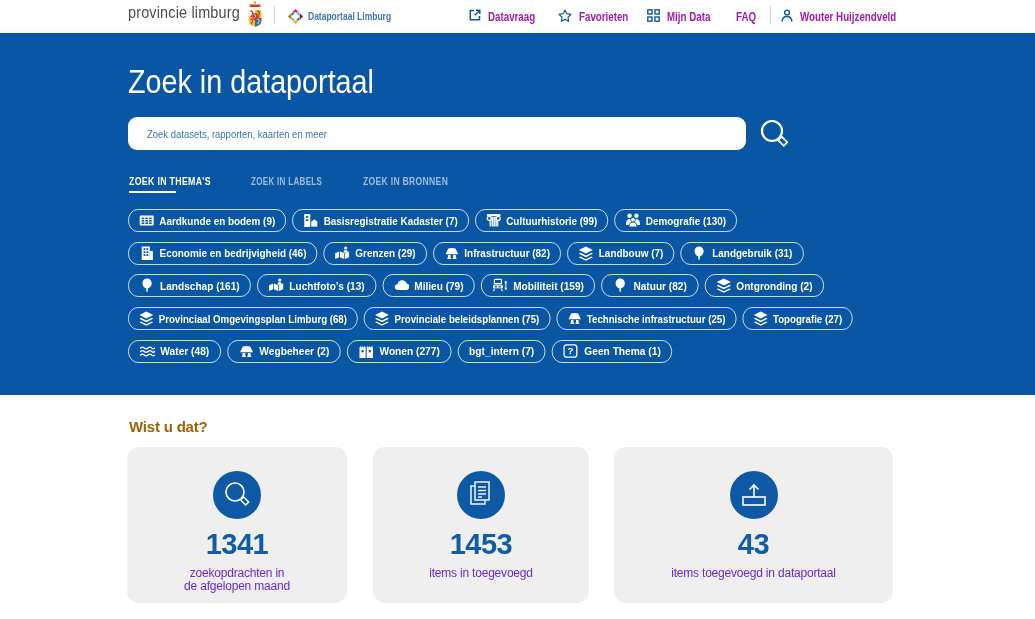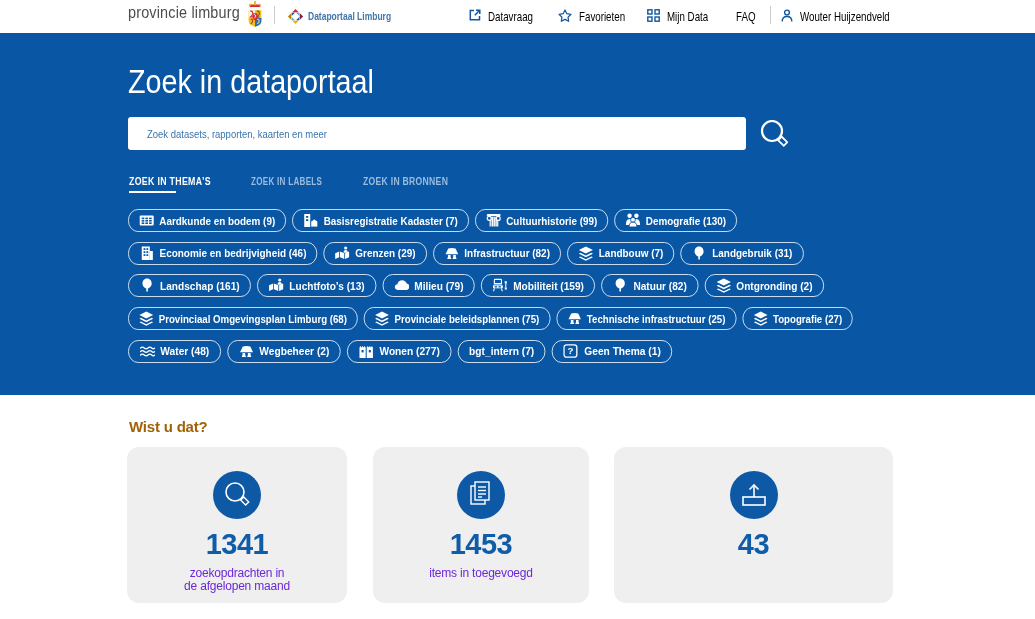--- a/index.html
+++ b/index.html
@@ -1,26 +1,26 @@
 <!DOCTYPE html>
 <html><head>
 <meta charset="utf-8">
 <style>
 * { margin:0; padding:0; box-sizing:border-box; }
 body { width:1035px; height:619px; overflow:hidden; font-family:"Liberation Sans",sans-serif; background:#fff; position:relative; }
 .hdr { position:absolute; left:0; top:0; width:1035px; height:33px; background:#fff; }
 .brand { position:absolute; left:128px; top:2.7px; font-size:17px; line-height:1.15; color:#4d4d4d; letter-spacing:0.2px; display:inline-block; transform:scaleX(0.848); transform-origin:0 0; }
 .hdiv { position:absolute; top:6px; width:1px; height:18px; background:#ccc; }
 .dpl { position:absolute; left:308px; top:11px; font-size:10px; line-height:1.15; font-weight:bold; color:#3f76ab; display:inline-block; transform:scaleX(0.85); transform-origin:0 0; }
-.nav { position:absolute; top:0; height:33px; display:flex; align-items:center; color:#000000; font-size:13px; font-weight:normal; }
+.nav { position:absolute; top:0; height:33px; display:flex; align-items:center; color:#a21caf; font-size:13px; font-weight:bold; }
 .nav svg { position:relative; top:-1.5px; }
 .nav span.lbl { margin-left:7px; display:inline-block; transform:scaleX(0.75); transform-origin:0 50%; white-space:nowrap; position:relative; top:-0.5px; }
 .hero { position:absolute; left:0; top:33px; width:1035px; height:362px; background:#0856a4; }
 .h1 { position:absolute; left:128px; top:64px; font-size:34px; line-height:1; color:#fff; font-weight:normal; display:inline-block; transform:scaleX(0.845); transform-origin:0 0; }
-.sbox { position:absolute; left:128px; top:117px; width:618px; height:33px; background:#fff; border-radius:3px; }
+.sbox { position:absolute; left:128px; top:117px; width:618px; height:33px; background:#fff; border-radius:9px; }
 .sph { position:absolute; left:19px; top:11px; font-size:11px; color:#3a74ad; display:inline-block; transform:scaleX(0.863); transform-origin:0 0; white-space:nowrap; }
 .tab { position:absolute; top:175px; font-size:11.5px; font-weight:bold; letter-spacing:0.4px; transform-origin:0 0; white-space:nowrap; }
 .tab.on { color:#fff; }
 .tab.off { color:#9dbcdd; }
 .tabu { position:absolute; left:129px; top:190.8px; width:47px; height:2px; background:#fff; }
 .prow { position:absolute; display:flex; gap:7px; left:128px; transform-origin:0 0; }
 .pill { height:23px; border:1px solid rgba(255,255,255,0.85); border-radius:12px; display:flex; align-items:center; padding:0 12px; color:#fff; font-size:11.5px; font-weight:bold; white-space:nowrap; }
 .pill svg { margin-right:6px; }
 .low { position:absolute; left:0; top:395px; width:1035px; height:224px; background:#fff; }
 .wud { position:absolute; left:129px; top:22.5px; font-size:15px; font-weight:bold; color:#a16207; letter-spacing:-0.2px; }
@@ -371,14 +371,15 @@
   </div>
   <div class="card" style="left:614px; width:279px">
     <div class="circ">
         <svg width="30" height="30" viewBox="0 0 30 30">
           <rect x="4" y="17" width="22" height="8" fill="none" stroke="#fff" stroke-width="1.6"></rect>
           <line x1="15" y1="17" x2="15" y2="6" stroke="#fff" stroke-width="1.6"></line>
           <path d="M10.5 9.5 L15 5 L19.5 9.5" fill="none" stroke="#fff" stroke-width="1.6"></path>
         </svg>
       </div>
     <div class="num">43</div>
+    <div class="cap">items toegevoegd in dataportaal</div>
   </div>
 </div>
 
 </body></html>

